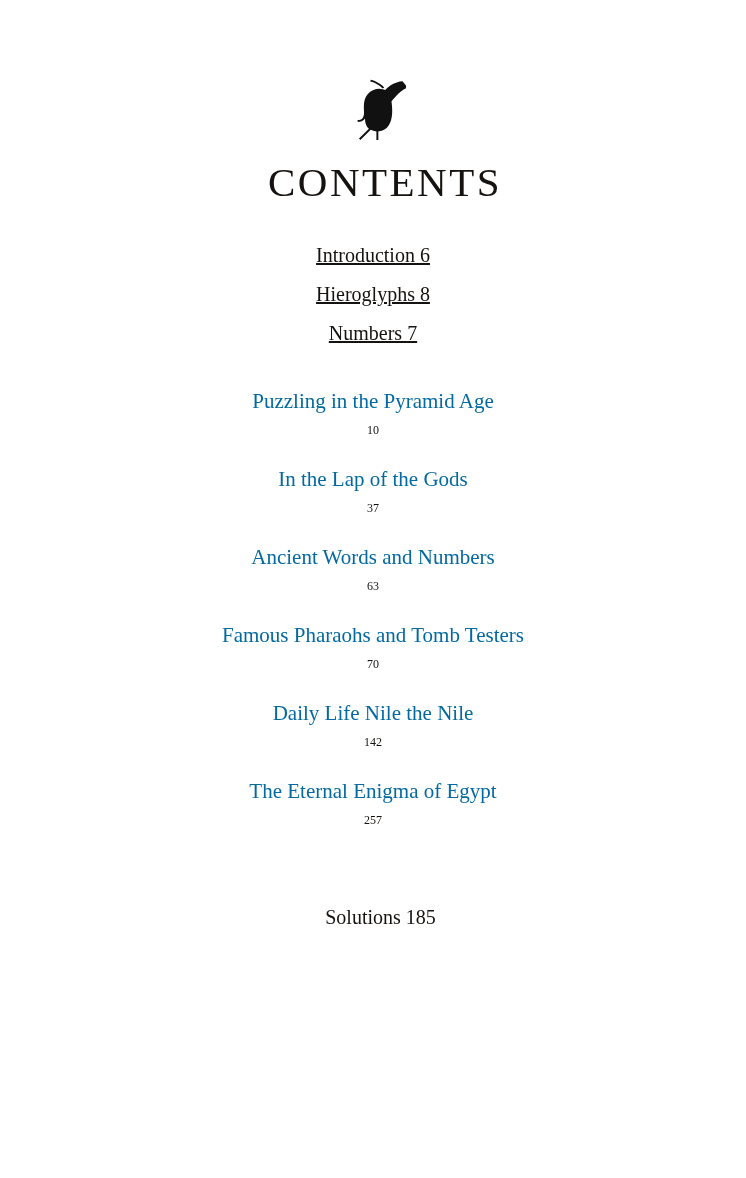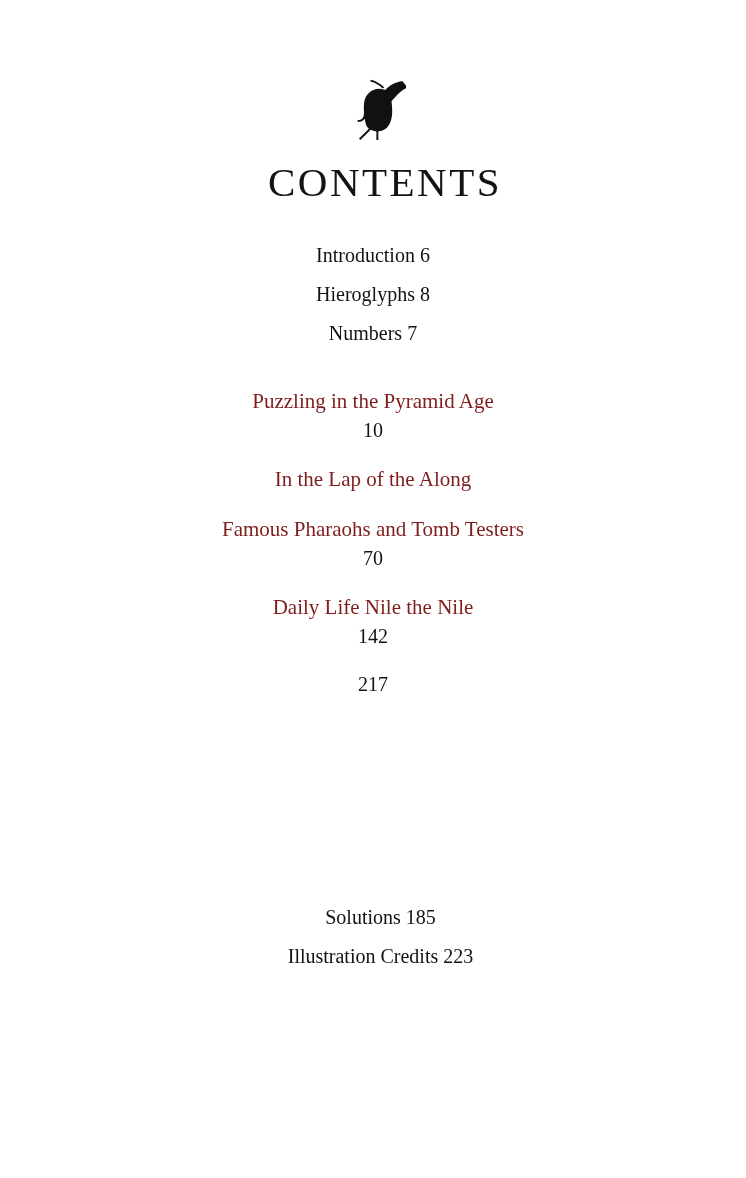--- a/index.html
+++ b/index.html
@@ -43,39 +43,40 @@
     position: absolute;
     top: 236px;
     left: 0;
     width: 746px;
     text-align: center;
   }
   .front-list .entry {
     font-size: 20px;
     line-height: 39px;
     color: #15120f;
+    text-decoration: underline;
   }
 
   .chapters {
     position: absolute;
     top: 386px;
     left: 0;
     width: 746px;
     text-align: center;
   }
   .chapter {
     margin-bottom: 20px;
   }
   .chapter .chapter-title {
     font-size: 21px;
     line-height: 30px;
-    color: #7f1d1d;
+    color: #0369a1;
   }
   .chapter .chapter-page {
-    font-size: 20px;
+    font-size: 12px;
     line-height: 28px;
     color: #15120f;
     text-align: center;
   }
 
   .back-list {
     position: absolute;
     top: 898px;
     left: 0;
     width: 746px;
@@ -107,33 +108,38 @@
     <div class="entry">Hieroglyphs 8</div>
     <div class="entry">Numbers 7</div>
   </div>
 
   <div class="chapters">
     <div class="chapter">
       <div class="chapter-title">Puzzling in the Pyramid Age</div>
       <div class="chapter-page">10</div>
     </div>
     <div class="chapter">
-      <div class="chapter-title">In the Lap of the Along</div>
+      <div class="chapter-title">In the Lap of the Gods</div>
+      <div class="chapter-page">37</div>
+    </div>
+    <div class="chapter">
+      <div class="chapter-title">Ancient Words and Numbers</div>
+      <div class="chapter-page">63</div>
     </div>
     <div class="chapter">
       <div class="chapter-title">Famous Pharaohs and Tomb Testers</div>
       <div class="chapter-page">70</div>
     </div>
     <div class="chapter">
       <div class="chapter-title">Daily Life Nile the Nile</div>
       <div class="chapter-page">142</div>
     </div>
     <div class="chapter">
-      <div class="chapter-page">217</div>
+      <div class="chapter-title">The Eternal Enigma of Egypt</div>
+      <div class="chapter-page">257</div>
     </div>
   </div>
 
   <div class="back-list">
     <div class="entry">Solutions 185</div>
-    <div class="entry">Illustration Credits 223</div>
   </div>
 
 </div>
 
 </body></html>

